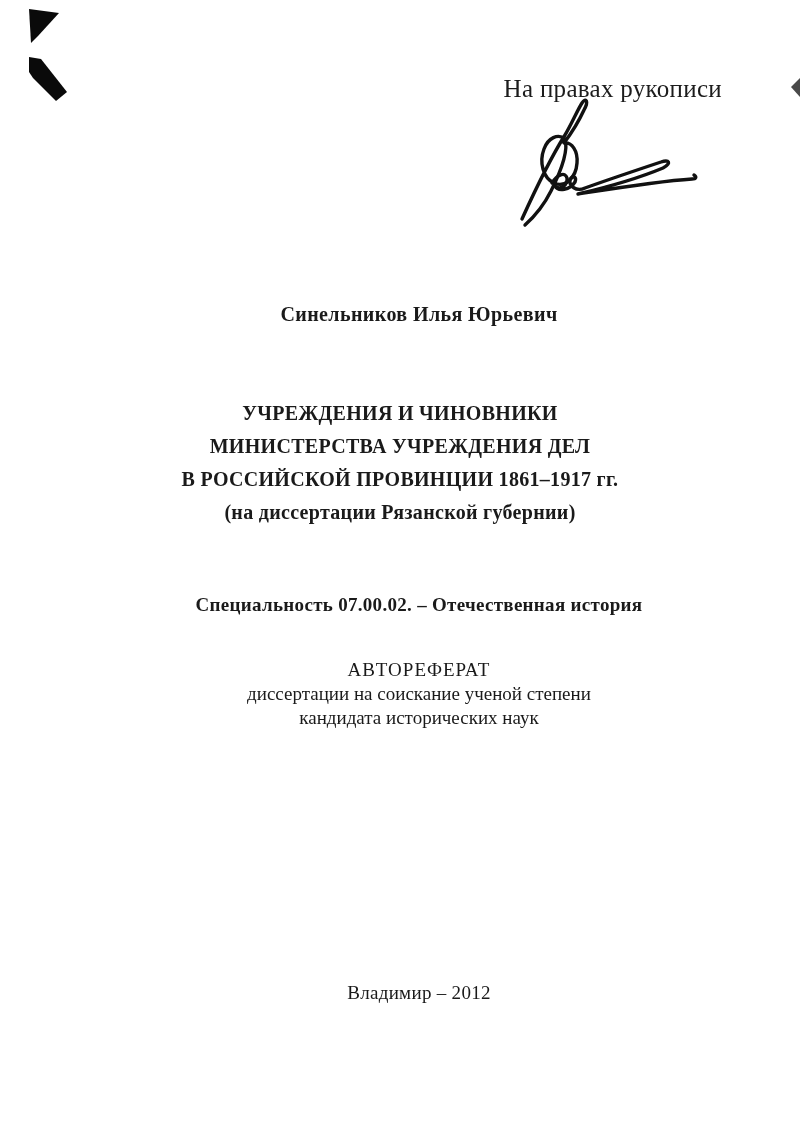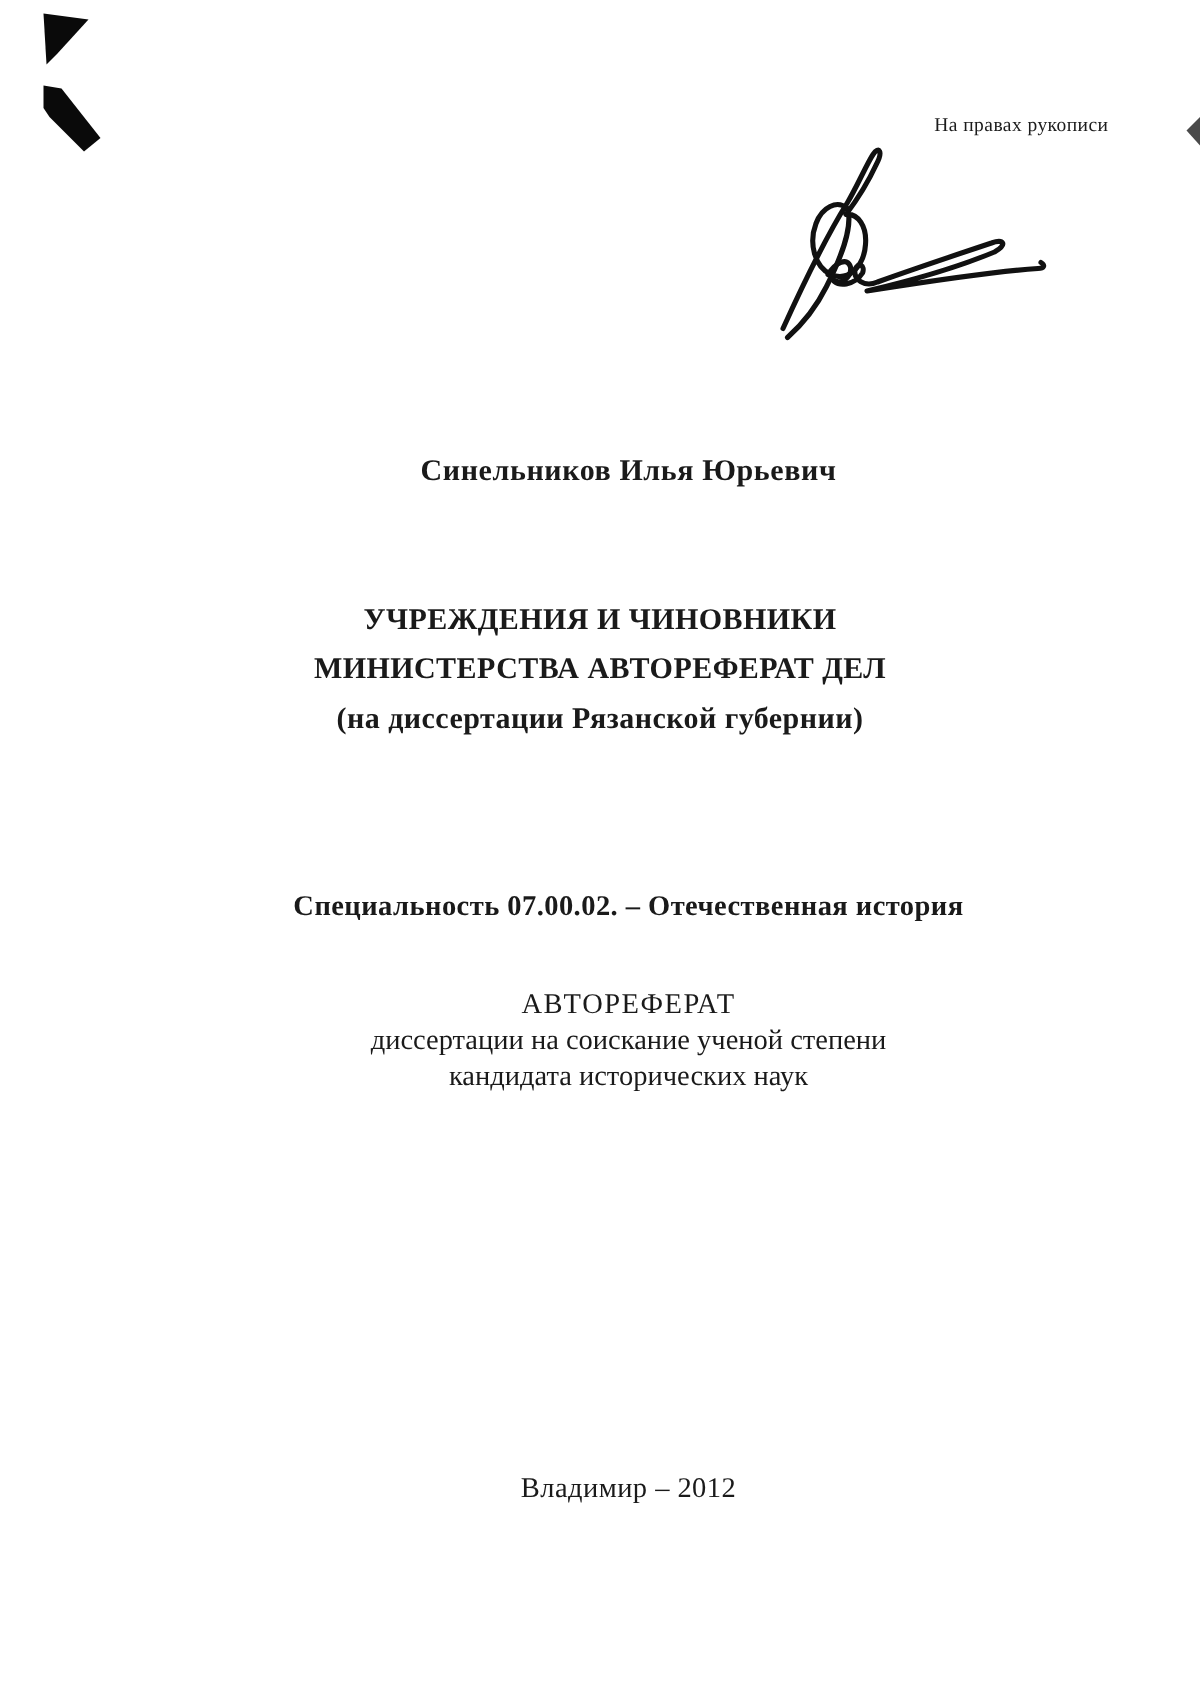--- a/index.html
+++ b/index.html
@@ -24,22 +24,22 @@
   .line {
     position: absolute;
     left: 0;
     width: 800px;
     text-align: center;
     white-space: pre;
   }
   .manuscript-note {
     position: absolute;
     top: 75px;
-    right: 61px;
-    font-size: 13px;
+    right: 78px;
+    font-size: 25px;
     letter-spacing: 0.3px;
     color: #1c1c1c;
   }
   .signature {
     position: absolute;
     left: 508px;
     top: 95px;
     width: 200px;
     height: 135px;
   }
@@ -142,21 +142,22 @@
                C 131 83, 100 92, 70 99
                C 102 94, 152 86, 184 84
                C 188 84, 189 82, 186 80"></path>
     </g>
   </svg>
 
   <div class="line author">Синельников Илья Юрьевич</div>
 
   <div class="title-block">
     <div>УЧРЕЖДЕНИЯ И ЧИНОВНИКИ</div>
-    <div>МИНИСТЕРСТВА АВТОРЕФЕРАТ ДЕЛ</div>
+    <div>МИНИСТЕРСТВА УЧРЕЖДЕНИЯ ДЕЛ</div>
+    <div>В РОССИЙСКОЙ ПРОВИНЦИИ 1861–1917 гг.</div>
     <div>(на диссертации Рязанской губернии)</div>
   </div>
 
   <div class="line specialty">Специальность 07.00.02. – Отечественная история</div>
 
   <div class="abstract-block">
     <div class="heading">АВТОРЕФЕРАТ</div>
     <div>диссертации на соискание ученой степени</div>
     <div>кандидата исторических наук</div>
   </div>

